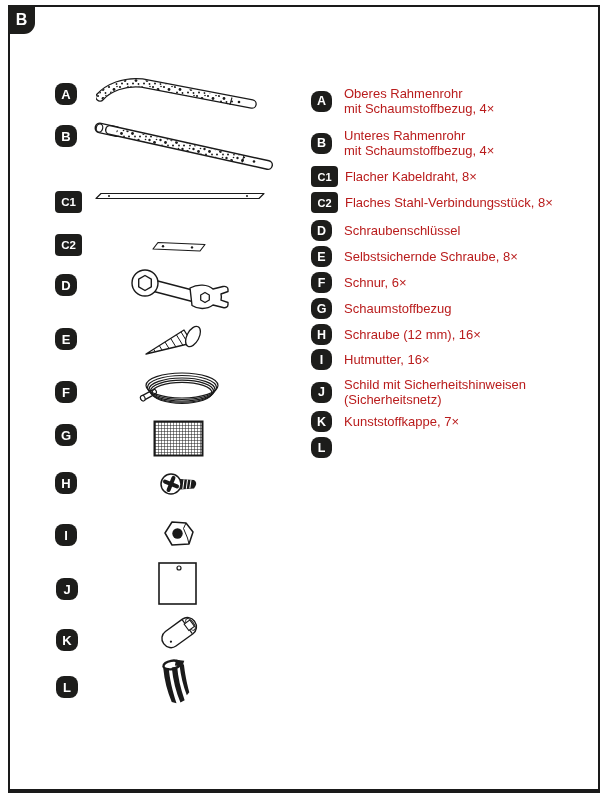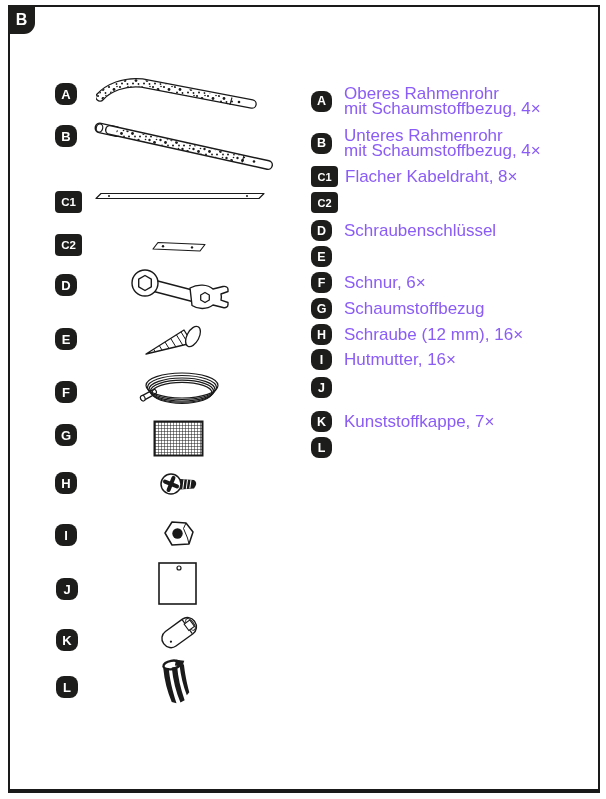--- a/index.html
+++ b/index.html
@@ -24,21 +24,21 @@
   }
   .badge.wide { width:27px; border-radius:4px; font-size:11.5px; letter-spacing:0; }
   .part-badge { position:absolute; }
   .illu { position:absolute; }
   .legend-row {
     position:absolute; left:311px; display:flex; align-items:center;
   }
   .legend-row .badge { width:21px; height:21px; font-size:12.5px; margin-right:12px; }
   .legend-row .badge.wide { width:27px; font-size:11px; margin-right:7px; }
   .legend-text {
-    font-size:17px; line-height:15px; white-space:pre-line; color:#8b5cf6;
+    font-size:13px; line-height:15px; white-space:pre-line; color:#b91c1c;
   }
   svg { display:block; }
 </style>
 </head>
 <body>
 
 <div class="page">
   <div class="frame"></div>
   <div class="tab">
     <span>B</span>
@@ -230,46 +230,50 @@
     <div class="badge">B</div>
     <div class="legend-text">Unteres Rahmenrohr
 mit Schaumstoffbezug, 4×</div>
   </div>
   <div class="legend-row" style="top:166px">
     <div class="badge wide">C1</div>
     <div class="legend-text">Flacher Kabeldraht, 8×</div>
   </div>
   <div class="legend-row" style="top:192px">
     <div class="badge wide">C2</div>
+    <div class="legend-text">Flaches Stahl-Verbindungsstück, 8×</div>
   </div>
   <div class="legend-row" style="top:220px">
     <div class="badge">D</div>
     <div class="legend-text">Schraubenschlüssel</div>
   </div>
   <div class="legend-row" style="top:246px">
     <div class="badge">E</div>
+    <div class="legend-text">Selbstsichernde Schraube, 8×</div>
   </div>
   <div class="legend-row" style="top:272px">
     <div class="badge">F</div>
     <div class="legend-text">Schnur, 6×</div>
   </div>
   <div class="legend-row" style="top:298px">
     <div class="badge">G</div>
     <div class="legend-text">Schaumstoffbezug</div>
   </div>
   <div class="legend-row" style="top:324px">
     <div class="badge">H</div>
     <div class="legend-text">Schraube (12 mm), 16×</div>
   </div>
   <div class="legend-row" style="top:349px">
     <div class="badge">I</div>
     <div class="legend-text">Hutmutter, 16×</div>
   </div>
   <div class="legend-row" style="top:377px">
     <div class="badge">J</div>
+    <div class="legend-text">Schild mit Sicherheitshinweisen
+(Sicherheitsnetz)</div>
   </div>
   <div class="legend-row" style="top:411px">
     <div class="badge">K</div>
     <div class="legend-text">Kunststoffkappe, 7×</div>
   </div>
   <div class="legend-row" style="top:437px">
     <div class="badge">L</div>
   </div>
 </div>
 

